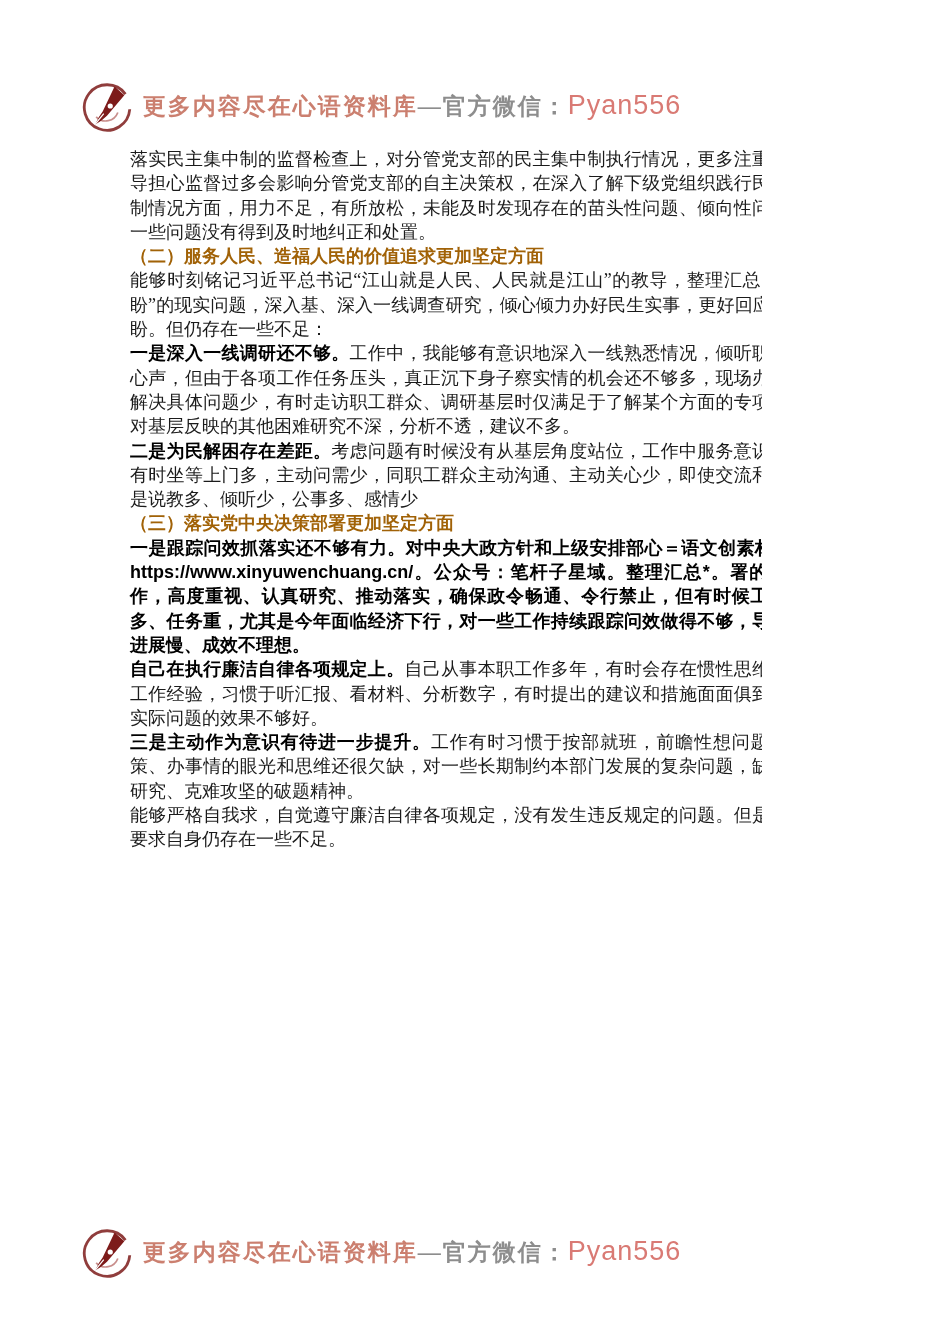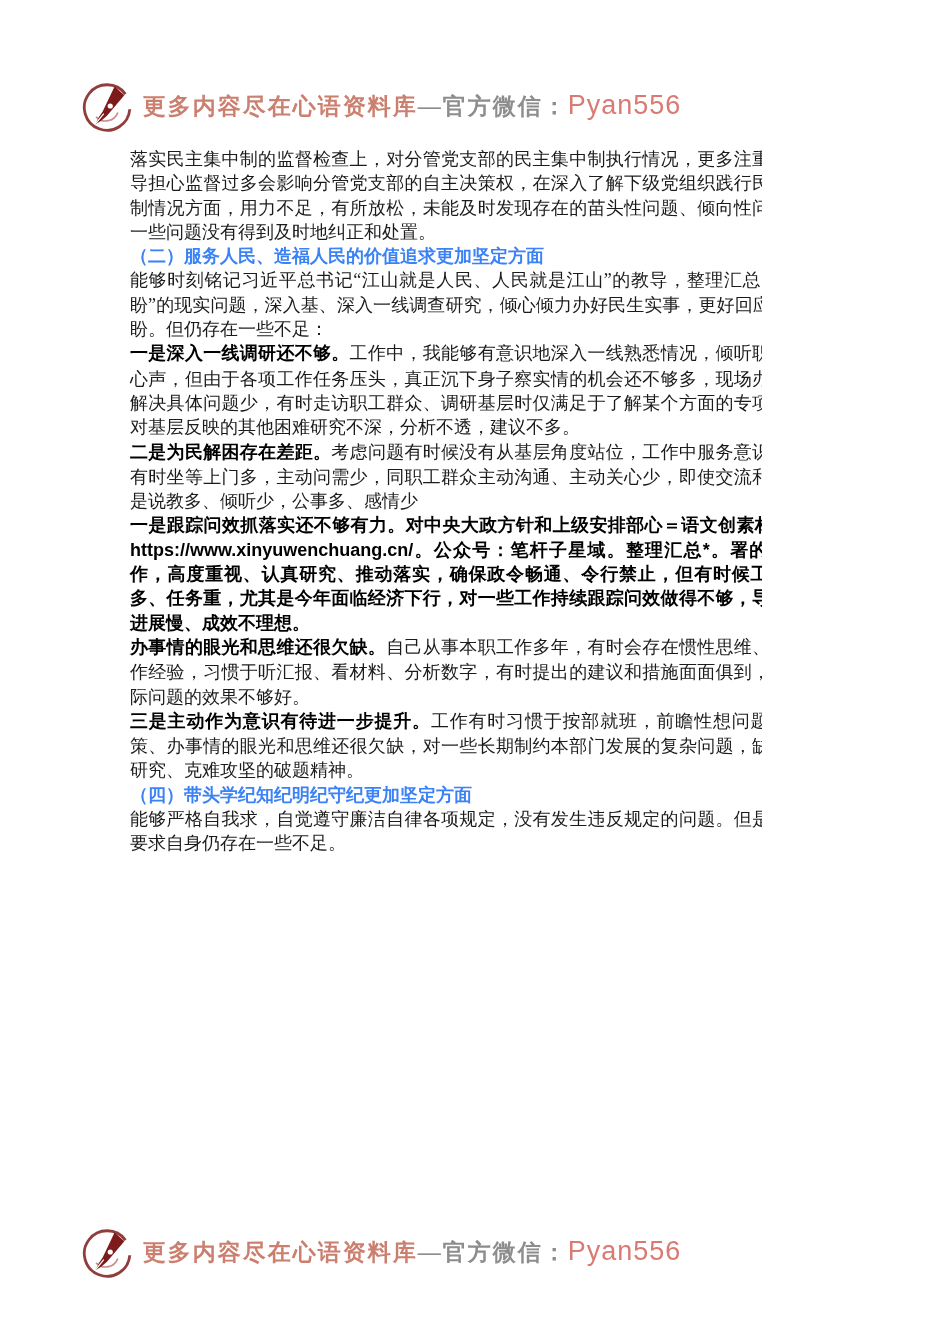--- a/index.html
+++ b/index.html
@@ -18,23 +18,23 @@
   .wm-text { font-size:23px; letter-spacing:2px; }
   .wm-brand { color:#cb7f6f; font-weight:bold; }
   .wm-wechat { color:#8d8d8d; font-weight:bold; }
   .wm-id { color:#d97a74; font-family:"Liberation Sans", sans-serif; font-size:27px; letter-spacing:1px; }
   .doc {
     position:absolute; left:130px; top:147px; width:695px;
     font-size:18px; line-height:24.3px; color:#1b1b1b;
     text-align:justify;
   }
   .doc p { margin:0; padding:0; }
-  .doc p.heading { font-weight:bold; color:#3b82f6; font-family:"Liberation Sans", sans-serif; }
+  .doc p.heading { font-weight:bold; color:#a16207; font-family:"Liberation Sans", sans-serif; }
   .doc p.sans { font-family:"Liberation Sans", sans-serif; color:#000;font-weight:bold; }
-  .doc p.serif b { font-weight:bold; color:#000; font-family:Liberation Mono, monospace; }
+  .doc p.serif b { font-weight:bold; color:#000; font-family:Liberation Sans, sans-serif; }
 </style>
 </head>
 <body>
 
 <div class="page">
 
   <div class="watermark top">
     <svg class="wm-logo" viewBox="0 0 48 48">
       <path d="M41 13 A 21 21 0 1 0 45 27" fill="none" stroke="#7d1b1a" stroke-width="2.6" opacity="0.85"></path>
       <path d="M14 34 A 12 12 0 0 0 34 30" fill="none" stroke="#a3433f" stroke-width="1.6" opacity="0.6"></path>
@@ -46,24 +46,24 @@
       <span class="wm-brand">更多内容尽在心语资料库</span><span class="wm-wechat">—官方微信：</span><span class="wm-id">Pyan556</span>
     </span>
   </div>
 
   <main class="doc">
       <p class="serif">落实民主集中制的监督检查上，对分管党支部的民主集中制执行情况，更多注重宏观指导担心监督过多会影响分管党支部的自主决策权，在深入了解下级党组织践行民主集中制情况方面，用力不足，有所放松，未能及时发现存在的苗头性问题、倾向性问题，使一些问题没有得到及时地纠正和处置。</p>
       <p class="heading">（二）服务人民、造福人民的价值追求更加坚定方面</p>
       <p class="serif">能够时刻铭记习近平总书记“江山就是人民、人民就是江山”的教导，整理汇总“急难愁盼”的现实问题，深入基、深入一线调查研究，倾心倾力办好民生实事，更好回应群众期盼。但仍存在一些不足：</p>
       <p class="serif"><b>一是深入一线调研还不够。</b>工作中，我能够有意识地深入一线熟悉情况，倾听职工群众心声，但由于各项工作任务压头，真正沉下身子察实情的机会还不够多，现场办公协调解决具体问题少，有时走访职工群众、调研基层时仅满足于了解某个方面的专项问题，对基层反映的其他困难研究不深，分析不透，建议不多。</p>
       <p class="serif"><b>二是为民解困存在差距。</b>考虑问题有时候没有从基层角度站位，工作中服务意识不强，有时坐等上门多，主动问需少，同职工群众主动沟通、主动关心少，即使交流和谈心也是说教多、倾听少，公事多、感情少</p>
+      <p class="heading">（三）落实党中央决策部署更加坚定方面</p>
       <p class="sans">一是跟踪问效抓落实还不够有力。对中央大政方针和上级安排部心＝语文创素材库：... https://www.xinyuwenchuang.cn/。公众号：笔杆子星域。整理汇总*。署的重点工作，高度重视、认真研究、推动落实，确保政令畅通、令行禁止，但有时候工作头绪多、任务重，尤其是今年面临经济下行，对一些工作持续跟踪问效做得不够，导致工作进展慢、成效不理想。</p>
-      <p class="serif"><b>办事情的眼光和思维还很欠缺。</b>自己从事本职工作多年，有时会存在惯性思维、依赖工作经验，习惯于听汇报、看材料、分析数字，有时提出的建议和措施面面俱到，解决实际问题的效果不够好。</p>
+      <p class="serif"><b>自己在执行廉洁自律各项规定上。</b>自己从事本职工作多年，有时会存在惯性思维、依赖工作经验，习惯于听汇报、看材料、分析数字，有时提出的建议和措施面面俱到，解决实际问题的效果不够好。</p>
       <p class="serif"><b>三是主动作为意识有待进一步提升。</b>工作有时习惯于按部就班，前瞻性想问题、作决策、办事情的眼光和思维还很欠缺，对一些长期制约本部门发展的复杂问题，缺乏主动研究、克难攻坚的破题精神。</p>
-      <p class="heading">（四）带头学纪知纪明纪守纪更加坚定方面</p>
       <p class="serif">能够严格自我求，自觉遵守廉洁自律各项规定，没有发生违反规定的问题。但是，从严要求自身仍存在一些不足。</p>
     </main>
 
   <div class="watermark bottom">
     <svg class="wm-logo" viewBox="0 0 48 48">
       <path d="M41 13 A 21 21 0 1 0 45 27" fill="none" stroke="#7d1b1a" stroke-width="2.6" opacity="0.85"></path>
       <path d="M14 34 A 12 12 0 0 0 34 30" fill="none" stroke="#a3433f" stroke-width="1.6" opacity="0.6"></path>
       <path d="M31 6 L40 14 L24 33 Q19 38 13 41 Q16 34 20 29 Z" fill="#7d1b1a"></path>
       <circle cx="27" cy="24" r="2.4" fill="#ffffff"></circle>
       <path d="M13 41 L21 31" stroke="#ffffff" stroke-width="1.1"></path>

